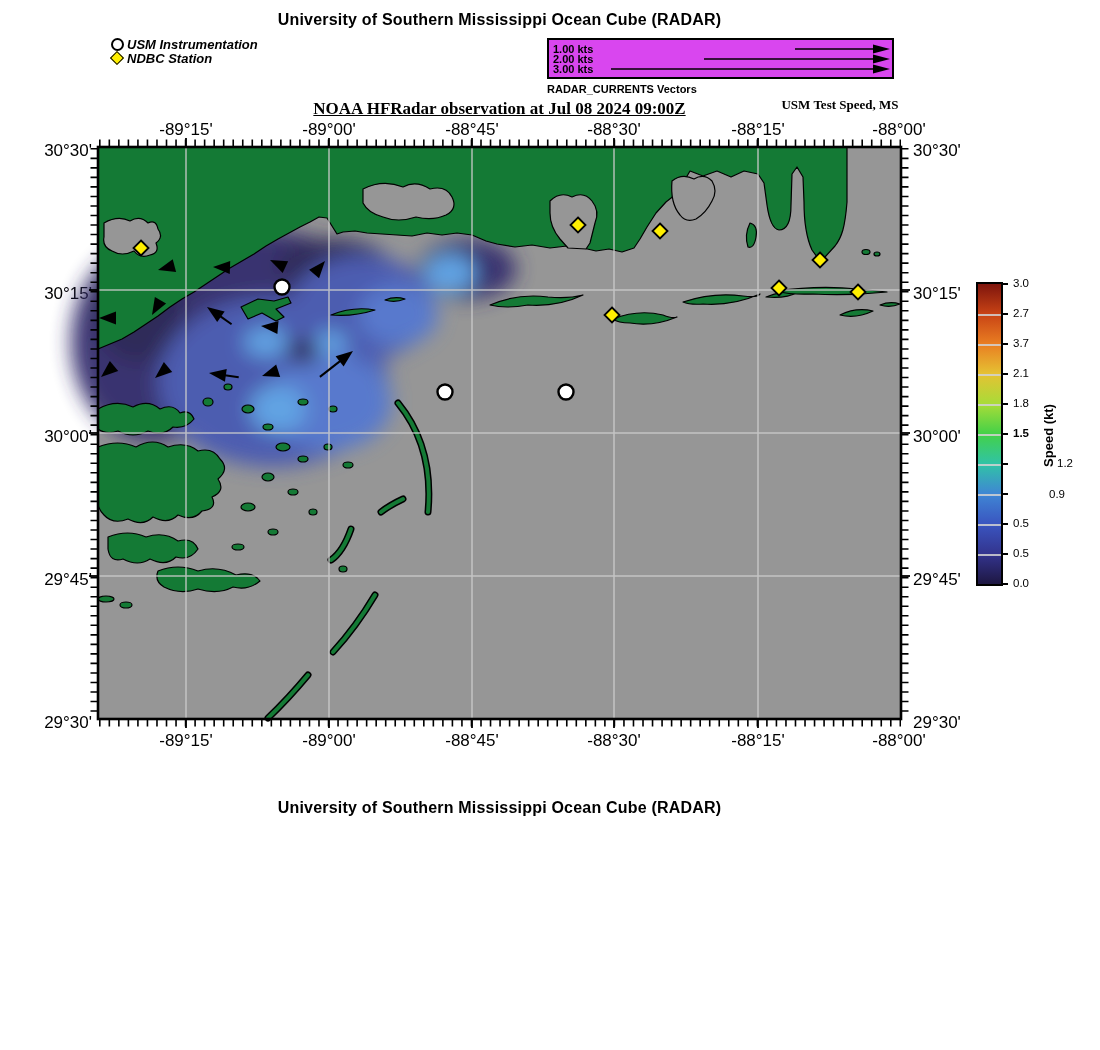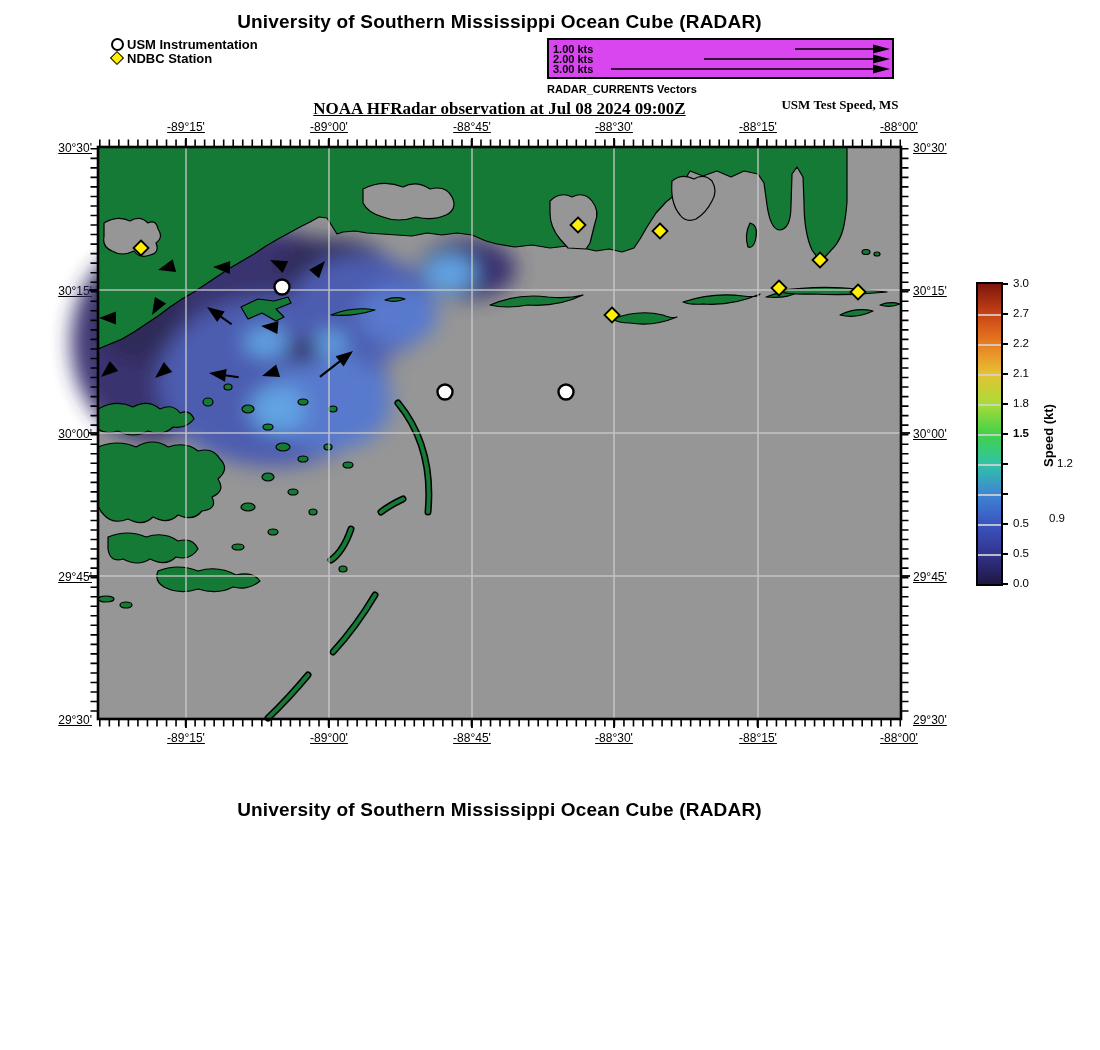--- a/index.html
+++ b/index.html
@@ -1,30 +1,30 @@
 <!DOCTYPE html>
 <html><head>
 <meta charset="utf-8">
 <style>
   html,body{margin:0;padding:0;background:#ffffff;}
   body{width:1100px;height:1050px;position:relative;font-family:"Liberation Sans",sans-serif;color:#000;}
   .abs{position:absolute;}
-  .title{font-weight:bold;font-size:19px;text-align:center;letter-spacing:.2px;}
+  .title{font-weight:bold;font-size:16px;text-align:center;letter-spacing:.2px;}
   .serif{font-family:"Liberation Serif",serif;}
   
-  .legend-row{display:flex;align-items:center;height:14px;}
+  .legend-row{display:flex;align-items:center;height:14px;font-style:italic;}
   .legend-marker{width:14px;display:flex;justify-content:center;align-items:center;}
   .lg-circle{width:9px;height:9px;border:2px solid #000;border-radius:50%;background:#fff;}
   .lg-diamond{width:8px;height:8px;background:#ffef00;border:1.6px solid #000;transform:rotate(45deg);}
   .legend-label{font-weight:bold;font-size:13px;margin-left:3px;white-space:nowrap;}
   
   .vector-box{border:2px solid #000;background:#d946ef;}
   .vs-caption{font-weight:bold;font-size:11px;}
   
-  .tick-label{font-size:12px;text-align:center;white-space:nowrap;text-decoration:underline;}
+  .tick-label{font-size:17px;text-align:center;white-space:nowrap;}
   .lat-left{text-align:right;}
   .lat-right{text-align:left;}
   
   .cbar{border:2px solid #000;}
   .cb-div{position:absolute;left:0;width:100%;height:1.5px;background:rgba(210,210,210,.85);}
   .cb-tick{position:absolute;width:7px;height:1.8px;background:#000;}
   .cb-label{position:absolute;font-size:11.5px;}
   .cb-axis-label{font-weight:bold;font-size:13px;text-align:center;transform:rotate(-90deg);}
 </style>
 </head>
@@ -305,31 +305,31 @@
   <div class="cb-div" style="top:210px;"></div>
     <div class="cb-div" style="top:240px;"></div>
   <div class="cb-div" style="top:270px;"></div>
 </div>
 <div class="abs" style="left:1001px;top:0px;">
   <div class="cb-tick" style="top:283px;"></div>
     <div class="cb-label" style="left:12px;top:277px;">3.0</div>
   <div class="cb-tick" style="top:313px;"></div>
     <div class="cb-label" style="left:12px;top:307px;">2.7</div>
   <div class="cb-tick" style="top:343px;"></div>
-    <div class="cb-label" style="left:12px;top:337px;">2.2</div>
+    <div class="cb-label" style="left:12px;top:337px;">3.7</div>
   <div class="cb-tick" style="top:373px;"></div>
     <div class="cb-label" style="left:12px;top:367px;">2.1</div>
   <div class="cb-tick" style="top:403px;"></div>
     <div class="cb-label" style="left:12px;top:397px;">1.8</div>
   <div class="cb-tick" style="top:433px;"></div>
     <div class="cb-label" style="left:12px;top:427px;font-weight:bold;">1.5</div>
   <div class="cb-tick" style="top:463px;"></div>
     <div class="cb-label" style="left:12px;top:457px;margin-left:44px;">1.2</div>
   <div class="cb-tick" style="top:493px;"></div>
-    <div class="cb-label" style="left:12px;top:512px;padding-left:36px;">0.9</div>
+    <div class="cb-label" style="left:12px;top:488px;padding-left:36px;">0.9</div>
   <div class="cb-tick" style="top:523px;"></div>
     <div class="cb-label" style="left:12px;top:517px;">0.5</div>
   <div class="cb-tick" style="top:553px;"></div>
     <div class="cb-label" style="left:12px;top:547px;">0.5</div>
   <div class="cb-tick" style="top:583px;"></div>
     <div class="cb-label" style="left:12px;top:577px;">0.0</div>
 </div>
 <div class="abs cb-axis-label" style="left:988px;top:428px;width:120px;">Speed (kt)</div>
 
 <div class="abs title" style="left:98px;top:799px;width:803px;">University of Southern Mississippi Ocean Cube (RADAR)</div>

